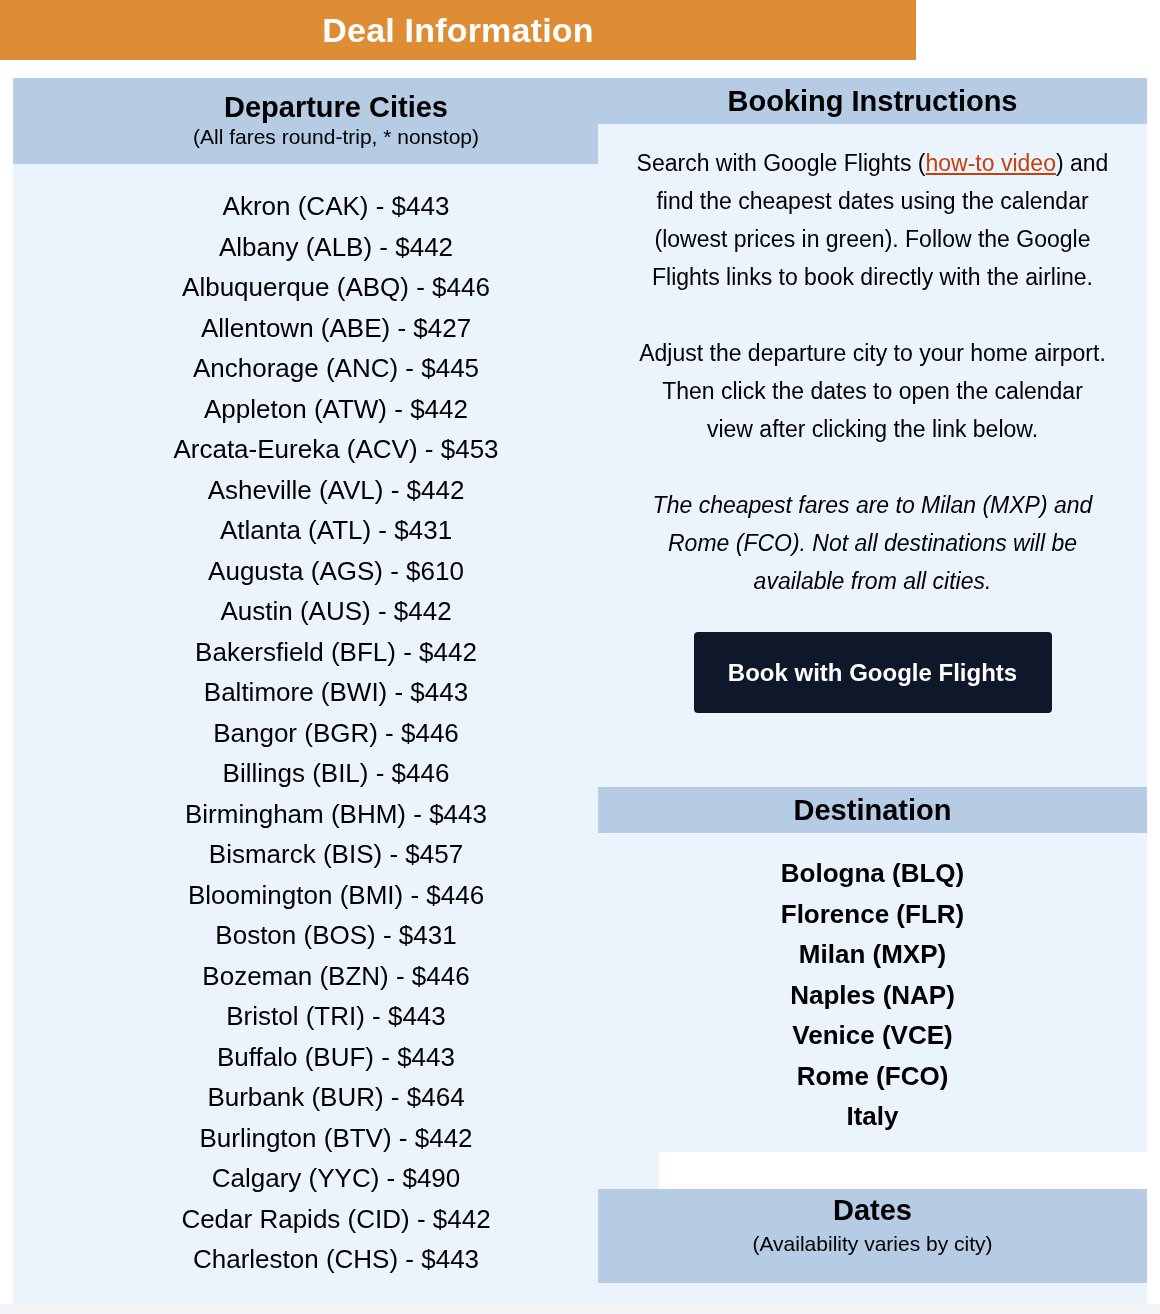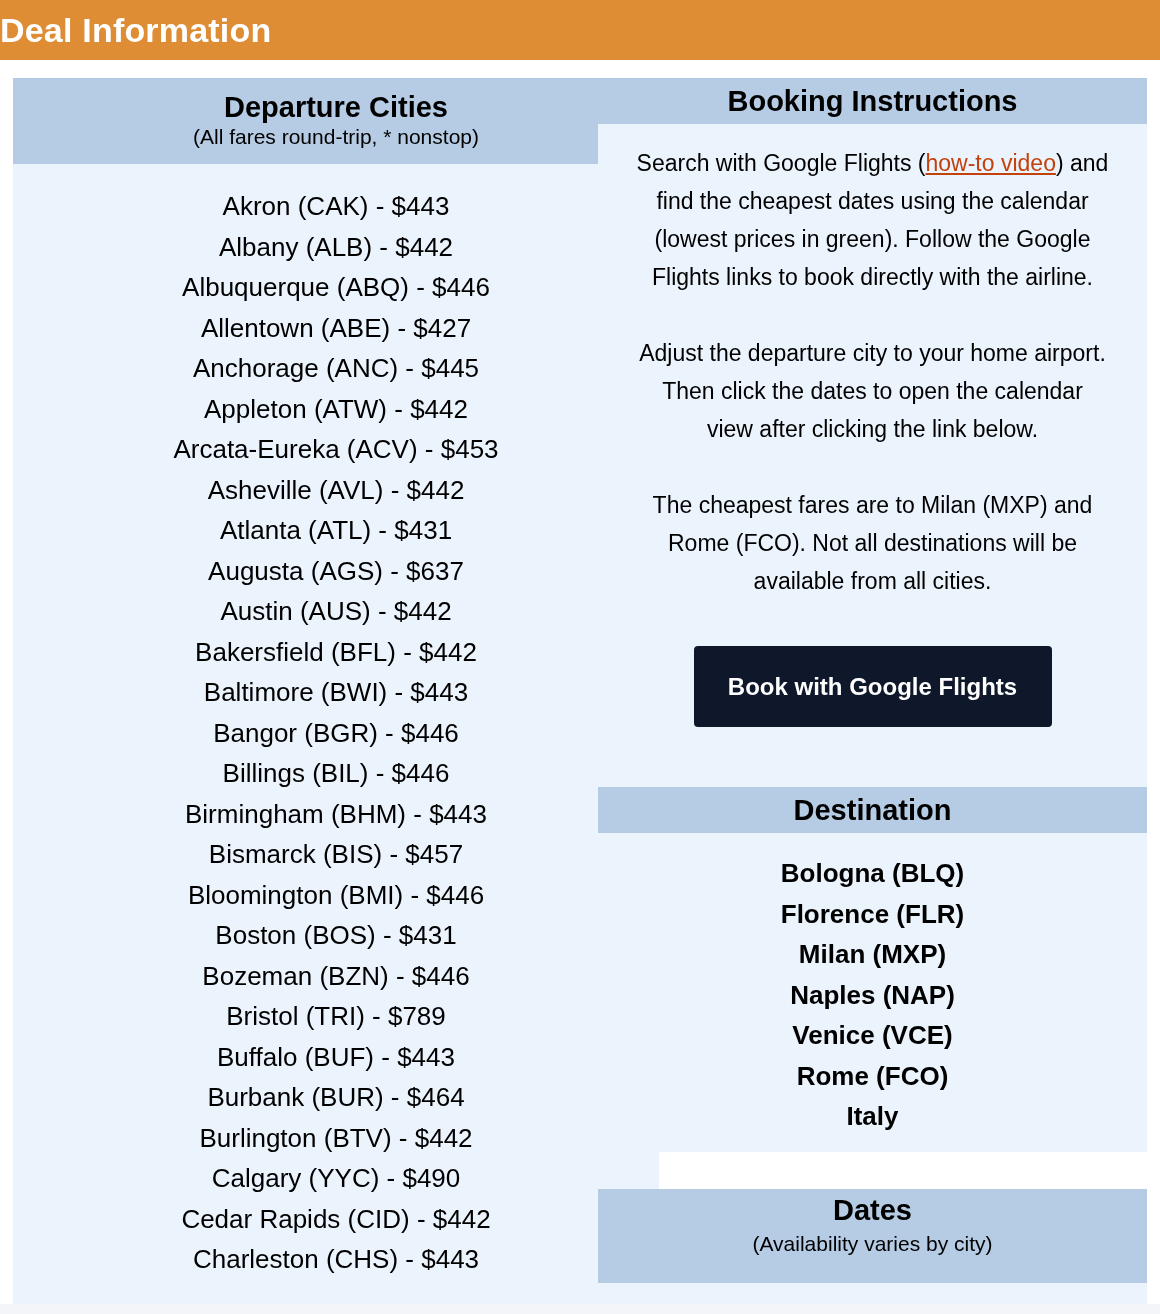--- a/index.html
+++ b/index.html
@@ -3,44 +3,44 @@
 <meta charset="utf-8">
 <style>
   html, body { margin: 0; padding: 0; }
   body {
     width: 1160px; height: 1314px; overflow: hidden; position: relative;
     background: #ffffff;
     font-family: "Liberation Sans", "DejaVu Sans", sans-serif;
     color: #000;
   }
   .top-bar {
-    position: absolute; left: 0; top: 0; width: 1160px; height: 60px;
+    position: absolute; left: 0; top: 0; width: 916px; height: 60px;
     background: #de8d35;
-    display: flex; align-items: center; justify-content: flex-start;
+    display: flex; align-items: center; justify-content: center;
   }
   .top-bar h1 {
     margin: 0; color: #ffffff; font-size: 34px; font-weight: bold; letter-spacing: 0.2px;
   }
   .col { position: absolute; }
   .left-col { left: 13px; top: 78px; width: 646px; height: 1236px; background: #ebf3fc; }
   .sec-head {
     background: #b5cce4; text-align: center;
   }
   .left-col .sec-head { height: 86px; box-sizing: border-box; padding-top: 12px; }
   .sec-title { font-size: 29px; font-weight: bold; line-height: 34px; }
   .sec-sub { font-size: 21px; line-height: 26px; margin-top: 0px; }
   .city-list { list-style: none; margin: 0; padding: 22px 0 0 0; text-align: center; }
   .city-list li { font-size: 26px; line-height: 40.5px; height: 40.5px; }
 
   .booking { left: 598px; top: 78px; width: 549px; height: 851px; background: #ebf3fc; }
   .booking .sec-head { height: 46px; display: flex; align-items: center; justify-content: center; }
   .booking-body { text-align: center; padding: 20px 38px 0 38px; font-size: 23px; line-height: 38px; }
   .booking-body p { margin: 0 0 38px 0; }
   .booking-body a { color: #c2410c; text-decoration: underline; }
-  .booking-body .note { margin-bottom: 46px; }
+  .booking-body .note { font-style: italic; margin-bottom: 32px; }
   .book-btn {
     display: block; margin: 0 auto; width: 358px; height: 81px;
     background: #0f172a; color: #fff; border: none; border-radius: 4px;
     font-family: "Liberation Sans", sans-serif; font-size: 24px; font-weight: bold;
     cursor: pointer;
   }
 
   .destination { left: 598px; top: 787px; width: 549px; height: 365px; background: #ebf3fc; }
   .destination .sec-head { height: 46px; display: flex; align-items: center; justify-content: center; }
   .dest-list { list-style: none; margin: 0; padding: 20px 0 0 0; text-align: center; }
@@ -69,32 +69,32 @@
   <ul class="city-list">
     <li>Akron (CAK) - $443</li>
     <li>Albany (ALB) - $442</li>
     <li>Albuquerque (ABQ) - $446</li>
     <li>Allentown (ABE) - $427</li>
     <li>Anchorage (ANC) - $445</li>
     <li>Appleton (ATW) - $442</li>
     <li>Arcata-Eureka (ACV) - $453</li>
     <li>Asheville (AVL) - $442</li>
     <li>Atlanta (ATL) - $431</li>
-    <li>Augusta (AGS) - $637</li>
+    <li>Augusta (AGS) - $610</li>
     <li>Austin (AUS) - $442</li>
     <li>Bakersfield (BFL) - $442</li>
     <li>Baltimore (BWI) - $443</li>
     <li>Bangor (BGR) - $446</li>
     <li>Billings (BIL) - $446</li>
     <li>Birmingham (BHM) - $443</li>
     <li>Bismarck (BIS) - $457</li>
     <li>Bloomington (BMI) - $446</li>
     <li>Boston (BOS) - $431</li>
     <li>Bozeman (BZN) - $446</li>
-    <li>Bristol (TRI) - $789</li>
+    <li>Bristol (TRI) - $443</li>
     <li>Buffalo (BUF) - $443</li>
     <li>Burbank (BUR) - $464</li>
     <li>Burlington (BTV) - $442</li>
     <li>Calgary (YYC) - $490</li>
     <li>Cedar Rapids (CID) - $442</li>
     <li>Charleston (CHS) - $443</li>
   </ul>
 </section>
 
 <section class="col booking">

